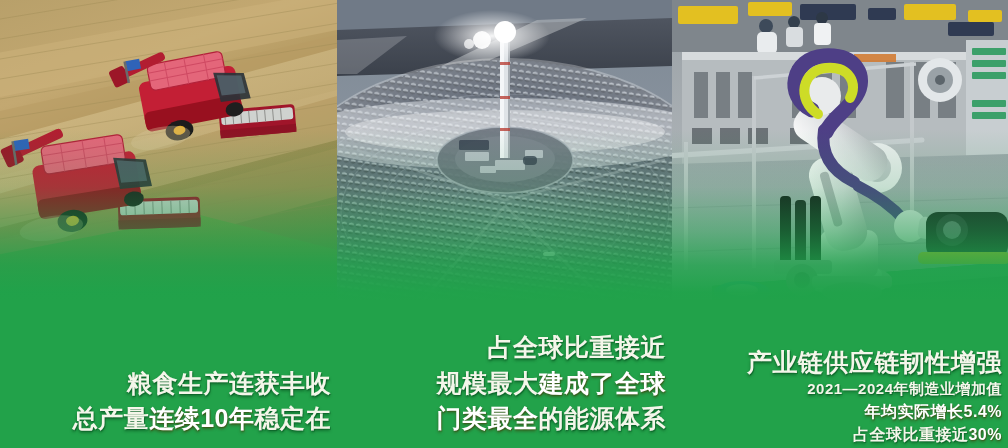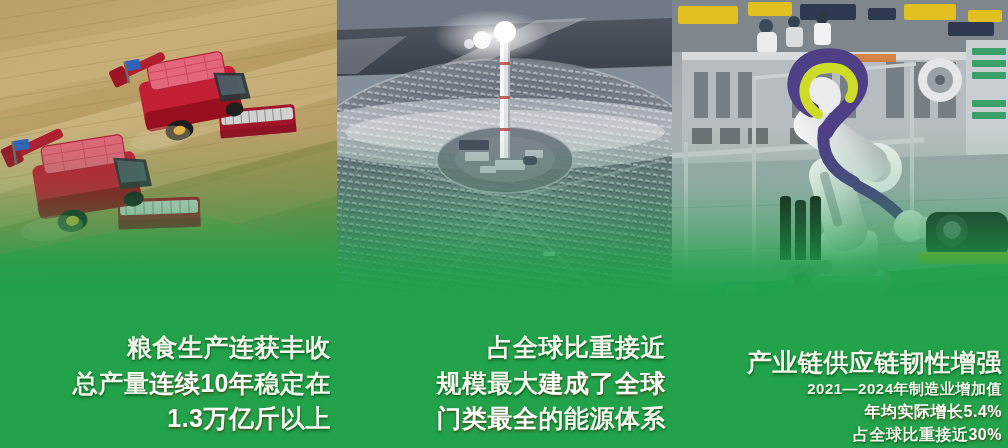--- a/index.html
+++ b/index.html
@@ -234,21 +234,20 @@
           <ellipse cx="116" cy="72" rx="10" ry="7.5" fill="#1f1f1f"></ellipse>
           <ellipse cx="30" cy="88" rx="32" ry="12" fill="#d9c79a" opacity="0.3"></ellipse>
         </g>
       </svg>
       <div class="greenwash"></div>
     </div>
     <div class="solidbase"></div>
     <div class="caption">
         <div class="line l-title"><span>粮食生产连获丰收</span></div>
         <div class="line l-big"><span>总产量</span><span class="hl">连续10年</span><span>稳定在</span></div>
-        <div class="line l-big"><span class="hl">1.3万亿斤</span><span>以上</span></div>
       </div>
   </div>
 
   <div class="panel p2">
     <div class="photo">
       <svg viewBox="0 0 335 340" preserveAspectRatio="xMidYMid slice" aria-hidden="true">
         <defs>
           <linearGradient id="g2sky" x1="0" y1="0" x2="0" y2="1">
             <stop offset="0%" stop-color="#7d8894"></stop>
             <stop offset="100%" stop-color="#9aa3ad"></stop>

